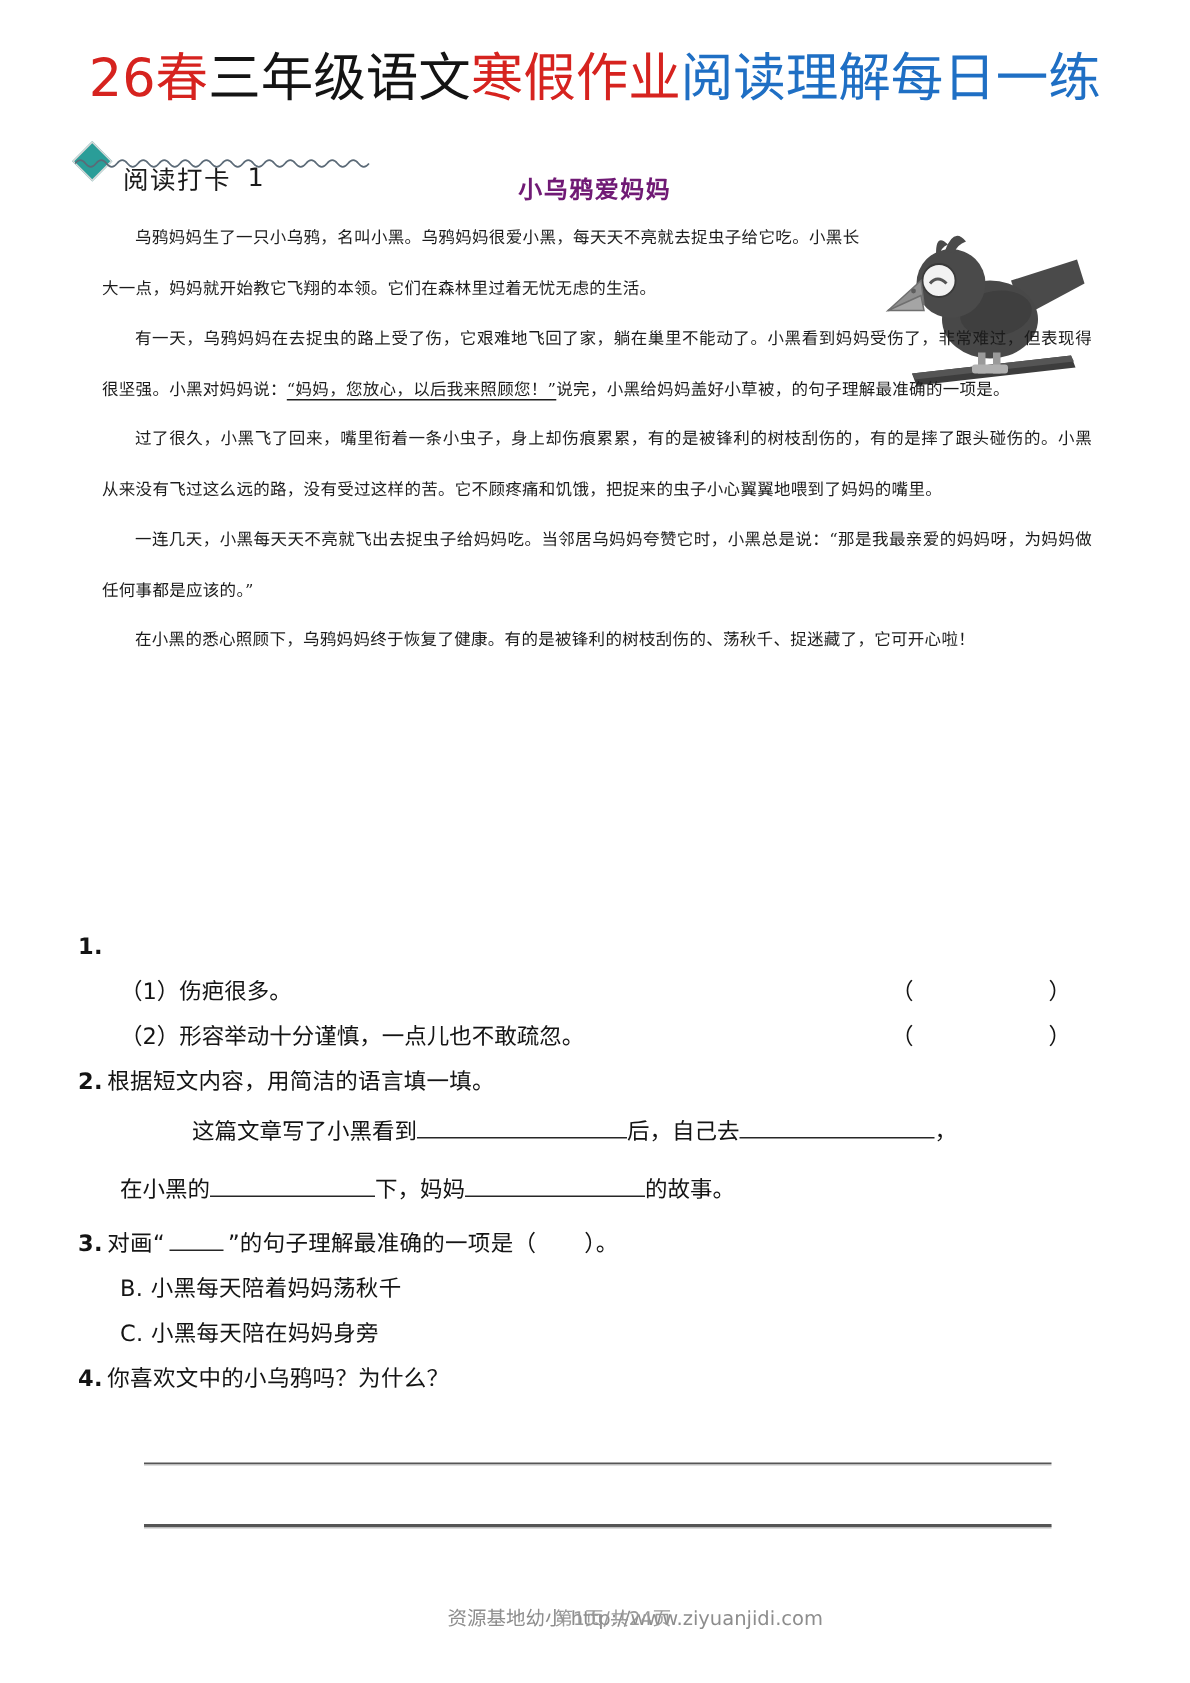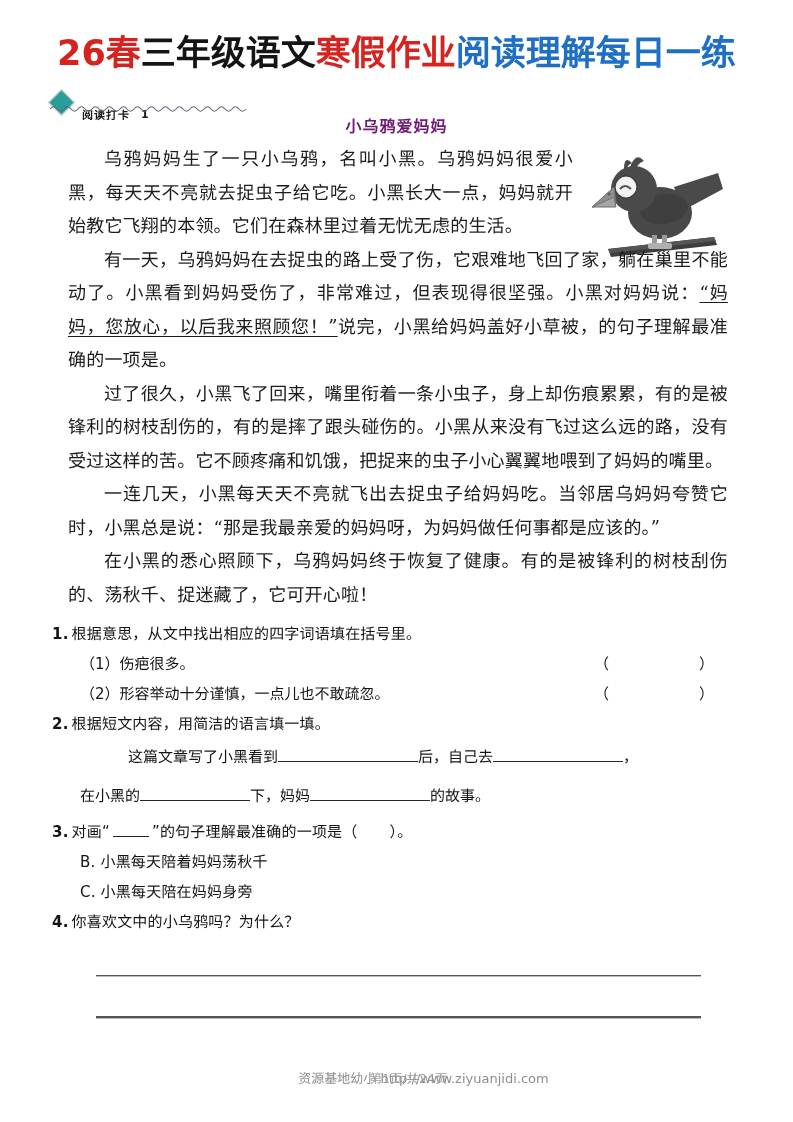--- a/index.html
+++ b/index.html
@@ -25,21 +25,21 @@
 
   
   .title-banner {
     position: absolute;
     left: 0;
     top: 30px;
     width: 793px;
     text-align: center;
     white-space: nowrap;
     font-family: "DejaVu Sans", "Liberation Sans", sans-serif;
-    font-weight: bold;
+    font-weight: normal;
     font-size: 35px;
     letter-spacing: 0px;
     line-height: 46px;
   }
   .t-red   { color: #d6231f; }
   .t-black { color: #141414; }
   .t-blue  { color: #1f6fc4; }
 
   
   .section-head {
@@ -53,22 +53,22 @@
   .diamond {
     width: 17px;
     height: 17px;
     background: #2a9d98;
     transform: rotate(45deg);
     border: 1px solid #d9d9d9;
     flex: 0 0 auto;
   }
   .section-label {
     font-family: "DejaVu Sans", "Liberation Sans", sans-serif;
-    font-size: 11px;
-    font-weight: 700;
+    font-size: 17px;
+    font-weight: 400;
     color: #1b1b1b;
     letter-spacing: 1px;
     margin-top: 23px;
   }
   .wave {
     position: absolute;
     left: 50px;
     top: 104px;
     width: 200px;
     height: 9px;
@@ -87,21 +87,21 @@
     color: #701a75;
     letter-spacing: 1px;
   }
 
   .body-text {
     position: absolute;
     left: 68px;
     top: 142px;
     width: 660px;
     font-family: "DejaVu Serif", "Liberation Serif", serif;
-    font-size: 18px;
+    font-size: 11px;
     line-height: 33.5px;
     color: #1c1c1c;
     text-align: justify;
     letter-spacing: 0.2px;
   }
   .body-text p {
     margin: 0;
     text-indent: 2em;
   }
   .p-wrap-short { width: 505px; }
@@ -268,21 +268,20 @@
     <p><span>有一天，乌鸦妈妈在去捉虫的路上受了伤，它艰难地飞回了家，躺在巢里不能动了。小黑看到妈妈受伤了，非常难过，但表现得很坚强。小黑对妈妈说：</span><span class="u-quote">“妈妈，您放心，以后我来照顾您！”</span><span>说完，小黑给妈妈盖好小草被，的句子理解最准确的一项是。</span></p>
     <p>过了很久，小黑飞了回来，嘴里衔着一条小虫子，身上却伤痕累累，有的是被锋利的树枝刮伤的，有的是摔了跟头碰伤的。小黑从来没有飞过这么远的路，没有受过这样的苦。它不顾疼痛和饥饿，把捉来的虫子小心翼翼地喂到了妈妈的嘴里。</p>
     <p>一连几天，小黑每天天不亮就飞出去捉虫子给妈妈吃。当邻居乌妈妈夸赞它时，小黑总是说：“那是我最亲爱的妈妈呀，为妈妈做任何事都是应该的。”</p>
     <p>在小黑的悉心照顾下，乌鸦妈妈终于恢复了健康。有的是被锋利的树枝刮伤的、荡秋千、捉迷藏了，它可开心啦！</p>
   </div>
 
   <div class="questions">
 
     <div class="q-stem">
       <span class="q-num">1.</span>
-      <span>根据意思，从文中找出相应的四字词语填在括号里。</span>
     </div>
     <div class="q-row">
       <span class="q-text">（1）</span>
       <span class="q-text">伤疤很多。</span>
       <span class="paren-holder">
         <span>（</span>
         <span>）</span>
       </span>
     </div>
     <div class="q-row">

